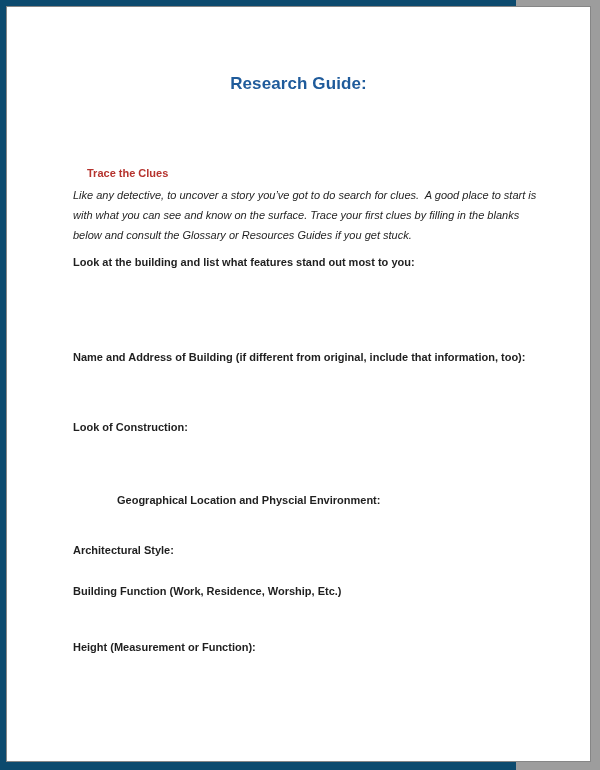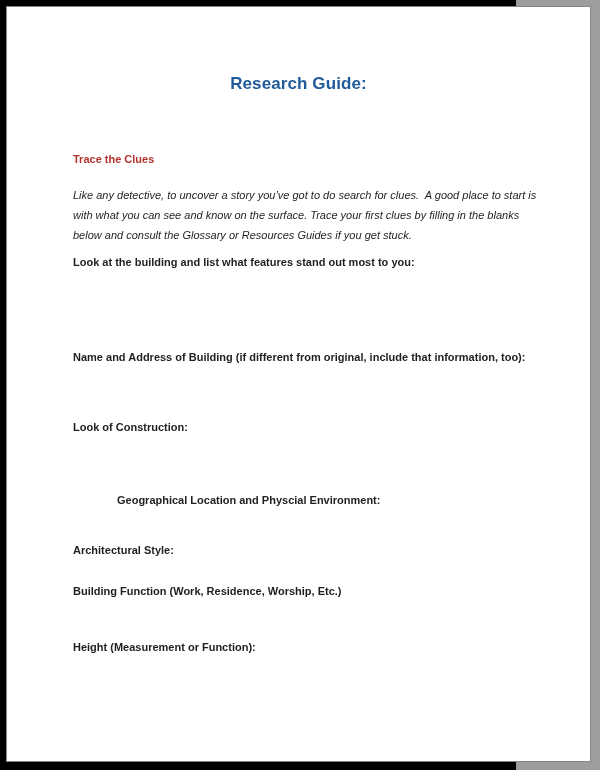--- a/index.html
+++ b/index.html
@@ -8,21 +8,21 @@
     width: 600px;
     height: 770px;
     background: #9d9d9d;
     overflow: hidden;
     font-family: "Liberation Sans", "DejaVu Sans", sans-serif;
   }
   .frame {
     position: relative;
     width: 516px;
     height: 770px;
-    background: #000000;
+    background: #0c4a6e;
   }
   .page {
     position: absolute;
     left: 6px;
     top: 6px;
     width: 585px;
     height: 756px;
     background: #ffffff;
     border: 1px solid #868686;
     box-sizing: border-box;
@@ -37,21 +37,21 @@
     font-size: 17px;
     line-height: 25px;
     font-weight: 700;
     color: #1f5b9b;
     letter-spacing: 0.1px;
   }
   .section-heading {
     position: absolute;
     left: 66px;
     top: 145px;
-    margin: 0;
+    margin: 14px;
     font-size: 11px;
     line-height: 15px;
     font-weight: 700;
     color: #b5332e;
   }
   .intro {
     position: absolute;
     left: 66px;
     top: 178px;
     width: 470px;

